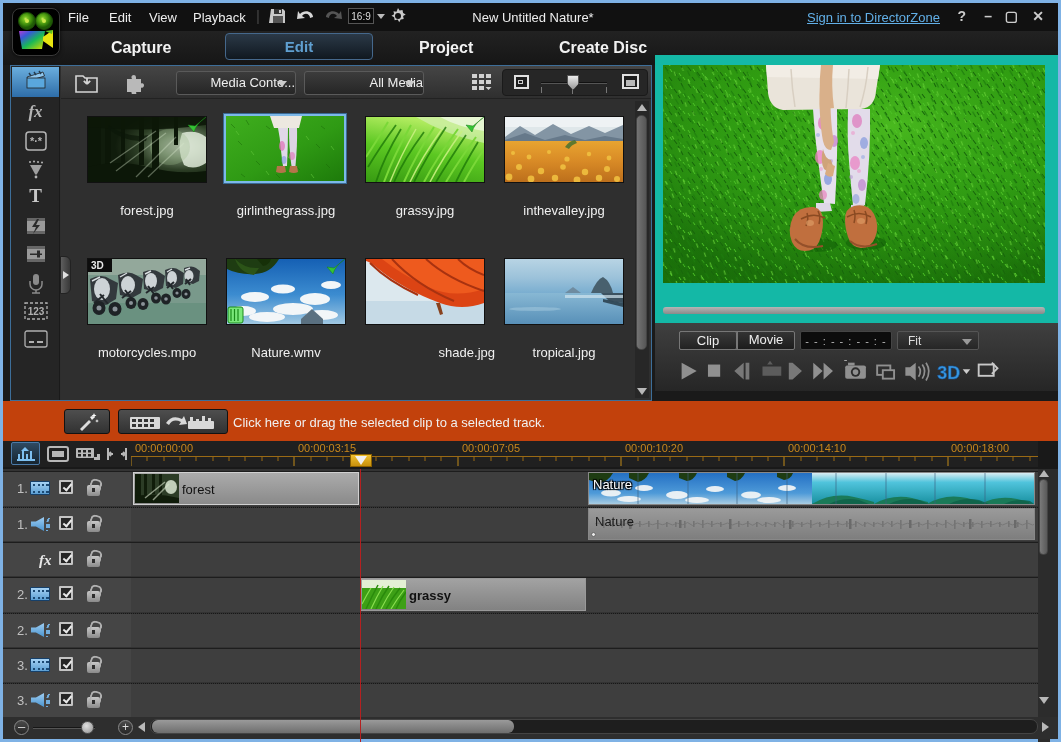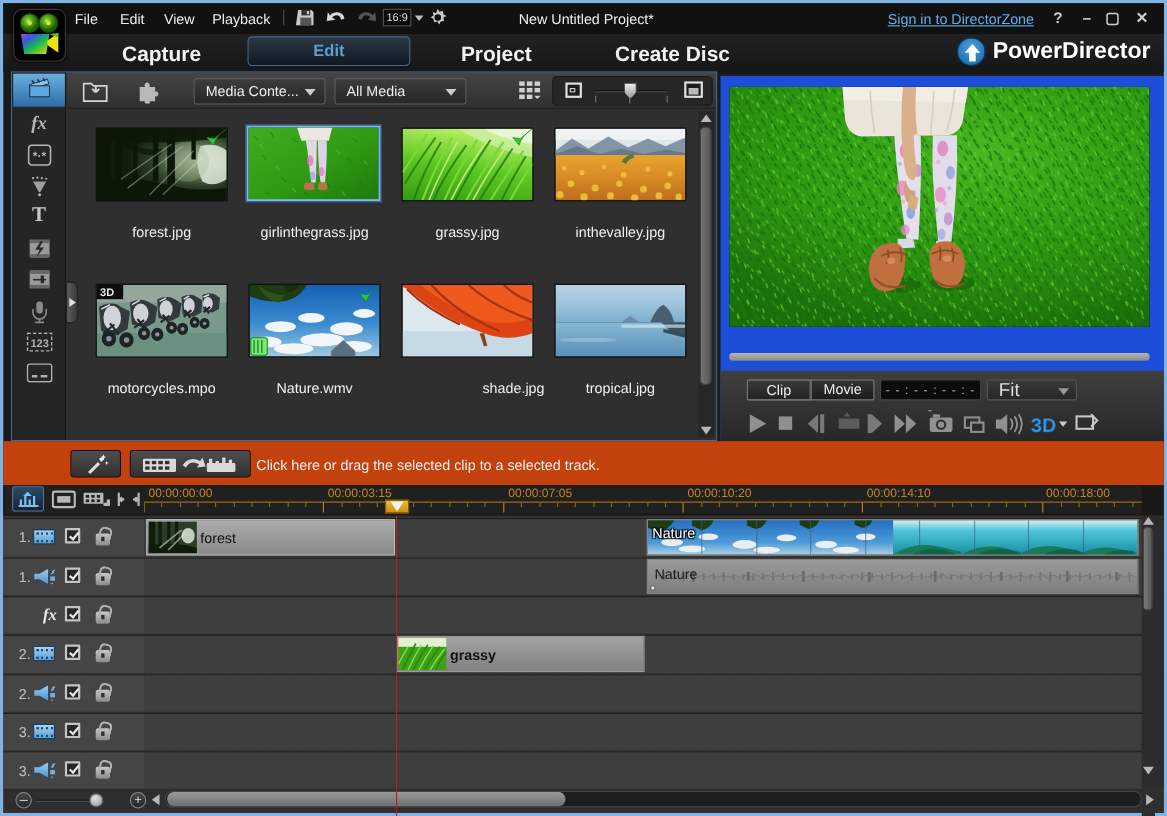--- a/index.html
+++ b/index.html
@@ -19,44 +19,44 @@
 #logo { position:absolute; left:9px; top:5px; width:48px; height:48px; background:#000;
   border:1px solid #3a3a3a; border-radius:8px; z-index:30; box-shadow:0 0 4px rgba(0,0,0,.8);}
 .menuitem { position:absolute; top:7px; color:#eee; font-size:13px; }
 .tico { position:absolute; top:4px; color:#ccc; }
 #proj-title { position:absolute; top:7px; left:420px; width:220px; text-align:center; color:#eee; font-size:13px; }
 #signin { position:absolute; top:7px; right:118px; color:#62b0e8; font-size:13px; text-decoration:underline; }
 .winbtn { position:absolute; top:5px; color:#ccc; font-size:14px; font-weight:bold; }
 
 
 #tabbar { position:absolute; left:0; top:28px; width:1055px; height:34px; background:linear-gradient(#222,#161616); }
-.tab { position:absolute; top:8px; color:#f2f2f2; font-size:19px; font-weight:bold; }
+.tab { position:absolute; top:8px; color:#f2f2f2; font-size:16px; font-weight:bold; }
 #tab-edit { position:absolute; left:222px; top:2px; width:148px; height:27px; border:1px solid #45688c; border-radius:4px;
   background:linear-gradient(#2b3947,#101820); color:#5f9fd0; font-size:15px; font-weight:bold; text-align:center; line-height:26px; }
 #pd-logo { position:absolute; right:12px; top:3px; }
 #pd-logo .circ { display:inline-block; vertical-align:middle; width:26px; height:26px; border-radius:50%;
   background:radial-gradient(circle at 50% 35%, #4ba1e0, #1463a8); border:1px solid #0c3c66; }
 #pd-logo .txt { display:inline-block; vertical-align:middle; color:#fff; font-size:21px; font-weight:bold; margin-left:6px; letter-spacing:0px; }
 
 
 #media-panel { position:absolute; left:7px; top:62px; width:642px; height:336px; background:#2e2e2e; border:1px solid #3d6e99; }
 #sidebar { position:absolute; left:0; top:0; width:49px; height:334px; background:#252525; border-right:1px solid #1a1a1a; }
 .side-ico { position:absolute; left:0px; width:49px; height:30px; color:#b5b5b5; text-align:center; }
 #side-sel { position:absolute; left:1px; top:1px; width:47px; height:30px; background:linear-gradient(#6aaede,#2e6da8); }
 #media-toolbar { position:absolute; left:50px; top:0; width:590px; height:33px; background:linear-gradient(#454545,#2f2f2f); border-bottom:1px solid #222; }
-.dd { position:absolute; top:5px; height:24px; background:linear-gradient(#3c3c3c,#262626); border:1px solid #5a5a5a; border-radius:3px; color:#eee; font-size:13px; line-height:22px; padding-left:10px; }
+.dd { position:absolute; top:5px; height:24px; background:linear-gradient(#3c3c3c,#262626); border:1px solid #5a5a5a; border-radius:3px; color:#eee; font-size:13px; line-height:22px; padding-left:10px;text-align:right; }
 .dd .arr { position:absolute; right:8px; top:9px; width:0; height:0; border-left:5px solid transparent; border-right:5px solid transparent; border-top:6px solid #ccc; }
 #library { position:absolute; left:50px; top:33px; width:590px; height:301px; background:#2f2f2f; }
 .thumb { position:absolute; width:120px; height:67px; background:#222; border:1px solid #111; }
 .tlabel { position:absolute; width:140px; text-align:center; color:#f0f0f0; font-size:13px; }
 .check { position:absolute; width:22px; height:20px; }
 #libscroll { position:absolute; right:2px; top:2px; width:14px; height:297px; background:#272727; }
 
 
-#preview-panel { position:absolute; left:652px; top:66px; width:403px; height:336px; background:#1d4ed8; }
+#preview-panel { position:absolute; left:652px; top:52px; width:403px; height:336px; background:#14b8a6; }
 #video { position:absolute; left:8px; top:10px; width:382px; height:218px; background:#000; }
 #seekbar { position:absolute; left:8px; top:252px; width:382px; height:7px; background:linear-gradient(#b5b5b5,#8a8a8a); border-radius:3px; }
 #pctrl { position:absolute; left:0px; top:268px; width:403px; height:68px; background:linear-gradient(#3f3f3f,#262626); }
 
 
 #timeline { position:absolute; left:0px; top:398px; width:1055px; height:338px; background:#c2410c; }
 #tl-toolbar { position:absolute; left:0; top:0; width:1055px; height:40px; }
 .tlbtn { position:absolute; top:8px; height:25px; background:linear-gradient(#4e4e4e,#323232); border:1px solid #121212; border-radius:3px; }
 #tl-caption { position:absolute; left:230px; top:14px; color:#f0f0f0; font-size:13px; }
 #ruler { position:absolute; left:0; top:40px; width:1055px; height:28px; background:#191919; }
@@ -114,21 +114,21 @@
     </svg>
     <svg class="tico" style="left:320px;" width="20" height="18" viewBox="0 0 20 18">
       <path d="M3 10 C3 4, 12 2, 16 7 l2 -3 1 8 -8 -1 3 -2 C11 5, 6 7, 6 11 z" fill="#555"></path>
     </svg>
     <span style="position:absolute;left:345px;top:5px;width:26px;height:16px;background:#0a0a0a;border:1px solid #555;color:#ddd;font-size:10px;text-align:center;line-height:15px;">16:9</span>
     <span style="position:absolute;left:374px;top:11px;width:0;height:0;border-left:4px solid transparent;border-right:4px solid transparent;border-top:5px solid #bbb;"></span>
     <svg class="tico" style="left:386px;" width="18" height="18" viewBox="0 0 18 18">
       <path d="M9 1 l1.5 2.6 3-.6 .6 3 2.6 1.5 -2.6 1.5 .6 3 -3 .6 -1.5 2.6 -1.5 -2.6 -3 .6 -.6 -3 -2.6 -1.5 2.6 -1.5 -.6 -3 3 .6 z" fill="#c9c9c9"></path>
       <circle cx="9" cy="9" r="3" fill="#111"></circle>
     </svg>
-    <span id="proj-title">New Untitled Project*</span>
+    <span id="proj-title">New Untitled Nature*</span>
     <span id="signin">Sign in to DirectorZone</span>
     <span class="winbtn" style="right:92px">?</span>
     <span class="winbtn" style="right:66px">–</span>
     <span class="winbtn" style="right:40px">▢</span>
     <span class="winbtn" style="right:14px">✕</span>
   </div>
   <div id="logo">
     <svg width="46" height="46" viewBox="0 0 46 46">
       <defs>
         <radialGradient id="reel" cx="42%" cy="38%">
@@ -152,23 +152,20 @@
       <path d="M6 22 h26 l-3 18 h-20 z" fill="url(#camb)"></path>
       <path d="M30 28 l10 -7 v18 l-10 -7 z" fill="#e8e410"></path>
       <path d="M32 22 l8 -1 -1 4 z" fill="#60c020"></path>
     </svg>
   </div>
   <div id="tabbar">
     <span class="tab" style="left:108px">Capture</span>
     <div id="tab-edit">Edit</div>
     <span class="tab" style="left:416px">Project</span>
     <span class="tab" style="left:556px">Create Disc</span>
-    <div id="pd-logo"><span class="circ"><svg width="26" height="26" viewBox="0 0 26 26">
-              <path d="M13 5 l7 8 h-4 v8 h-6 v-8 h-4 z" fill="#fff"></path>
-            </svg></span><span class="txt">PowerDirector</span></div>
   </div>
   <div id="media-panel">
     <div id="media-toolbar">
       <svg style="position:absolute;left:14px;top:6px;" width="24" height="22" viewBox="0 0 24 22">
         <path d="M1 4 h7 l2 2 h12 v14 h-21 z" fill="none" stroke="#d5d5d5" stroke-width="1.6"></path>
         <path d="M12 6 v6 m0 0 l-3.2 -3.2 m3.2 3.2 l3.2 -3.2" stroke="#d5d5d5" stroke-width="1.8" fill="none"></path>
       </svg>
       <svg style="position:absolute;left:62px;top:6px;" width="24" height="22" viewBox="0 0 24 22">
         <path d="M4 7 h5 c-2.5 -4 4 -6 4 -1.5 l0 1.5 h5 v4.5 c4 -2 4 5.5 0 4 v4.5 h-5 c2 4 -5 4 -4.5 0 l-4.5 0 z" fill="#b9b9b9"></path>
       </svg>
@@ -593,21 +590,21 @@
         <ellipse cx="198" cy="156" rx="4" ry="3" fill="#dc9a64" opacity=".7"></ellipse>
       </svg>
     </div>
     <div id="seekbar"></div>
     <div id="pctrl">
       <div style="position:absolute;left:24px;top:8px;width:116px;height:19px;border:1px solid #777;border-radius:2px;background:linear-gradient(#333,#1c1c1c);"></div>
       <div style="position:absolute;left:82px;top:8px;width:1px;height:19px;background:#777;"></div>
       <div style="position:absolute;left:24px;top:8px;width:58px;height:19px;border:1px solid #777;border-radius:2px;background:linear-gradient(#3a3a3a,#222);color:#eee;font-size:13px;text-align:center;line-height:18px;">Clip</div>
       <div style="position:absolute;left:82px;top:8px;width:58px;height:19px;color:#eee;font-size:13px;text-align:center;line-height:18px;">Movie</div>
       <div style="position:absolute;left:145px;top:8px;width:92px;height:19px;background:#0c0c0c;border:1px solid #444;border-radius:2px;color:#b8b8b8;font-size:11px;text-align:center;line-height:18px;letter-spacing:1px;">- - : - - : - - : - -</div>
-      <div style="position:absolute;left:242px;top:8px;width:82px;height:19px;background:linear-gradient(#3a3a3a,#262626);border:1px solid #555;border-radius:2px;color:#ddd;font-size:17px;line-height:18px;padding-left:10px;">Fit
+      <div style="position:absolute;left:242px;top:8px;width:82px;height:19px;background:linear-gradient(#3a3a3a,#262626);border:1px solid #555;border-radius:2px;color:#ddd;font-size:12px;line-height:18px;padding-left:10px;">Fit
         <span style="position:absolute;right:6px;top:7px;width:0;height:0;border-left:5px solid transparent;border-right:5px solid transparent;border-top:6px solid #999;"></span>
       </div>
       <svg width="360" height="30" viewBox="0 0 360 30" style="position:absolute;left:21px;top:35px;transform:scale(.94);transform-origin:0 50%;">
         <g fill="#909090">
           <path d="M6 4 l16 9 -16 9 z"></path>
           <rect x="34" y="6" width="13" height="13"></rect>
           <path d="M72 4 l-10 9 10 9 z M74 4 h4 v18 h-4 z" fill="#787878"></path>
           <g fill="#5c5c5c">
                 <path d="M92 8 h20 v10 h-20 z M92 8 l4 -4 M102 8 v-4 M112 8 l-4 -4"></path>
                 <path d="M100 2 l3 4 h-6 z"></path>

